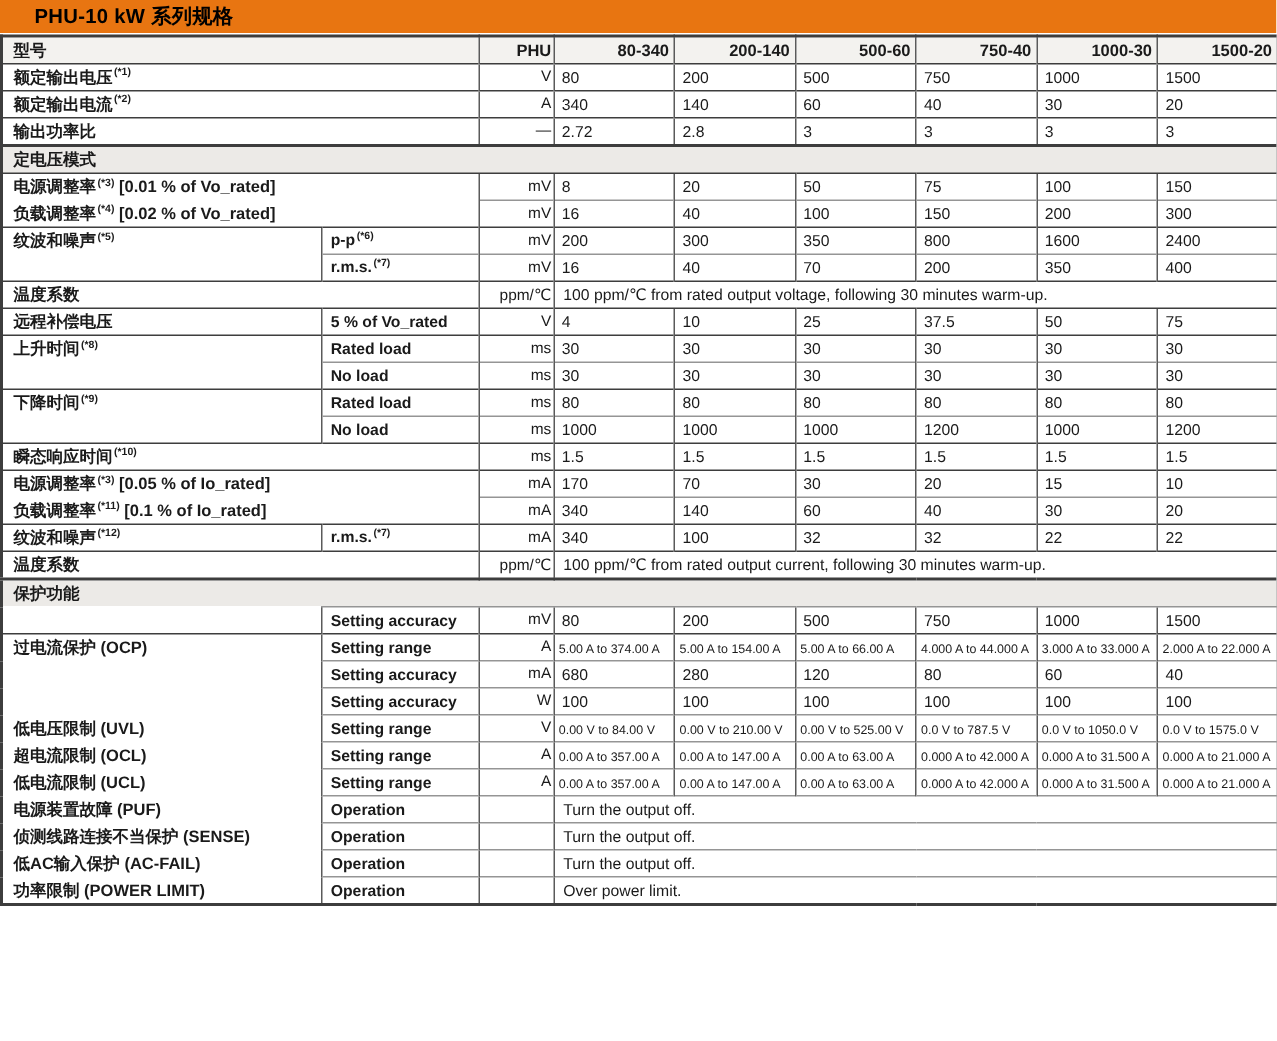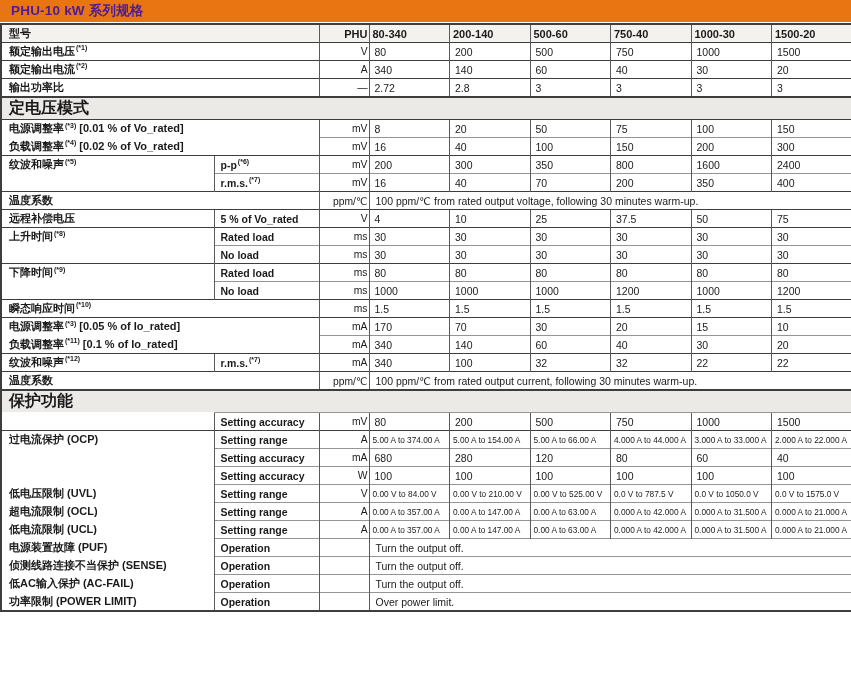--- a/index.html
+++ b/index.html
@@ -10,43 +10,43 @@
     --hdrbg:#f3f2ef;
     --secbg:#eceae7;
   }
   html,body{margin:0;padding:0;}
   body{
     width:851px;height:694px;background:#fff;
     font-family:"Liberation Sans","DejaVu Sans",sans-serif;
     color:#1a1a1a;overflow:hidden;
   }
   .titlebar{
-    height:22px;background:var(--accent);color:#4c1d95;
+    height:22px;background:var(--accent);color:#000000;
     font-weight:bold;font-size:13.5px;line-height:22px;
-    padding-left:11px;box-sizing:border-box;letter-spacing:.2px;
+    padding-left:23px;box-sizing:border-box;letter-spacing:.2px;
   }
   table.spec{
     width:851px;border-collapse:collapse;table-layout:fixed;
     border:2px solid var(--strong);margin-top:1px;
   }
   td{
     height:17px;padding:0 3px;font-size:10.5px;vertical-align:middle;
     overflow:hidden;white-space:nowrap;background:#fff;
   }
   td.lbl{font-weight:bold;font-size:11px;padding-left:7px;}
   td.sub{font-weight:bold;font-size:10.5px;border-left:1px solid var(--vline);padding-left:6px;}
   td.unit{text-align:right;border-left:1px solid var(--vline);padding:0 1px;font-size:10.3px;}
   td.val{border-left:1px solid var(--vline);padding-left:5px;}
   td.val.sm{font-size:8.3px;padding-left:3px;}
   td.spanv{border-left:1px solid var(--vline);padding-left:6px;}
   tr.hdr td{background:var(--hdrbg);font-weight:bold;}
-  tr.hdr td.mdl{text-align:left;font-size:11px;border-left:1px solid var(--vline);}
+  tr.hdr td.mdl{text-align:right;font-size:11px;border-left:1px solid var(--vline);}
   tr.hdr td.unit{font-size:11px;}
   tr.sec td{
-    background:var(--secbg);font-weight:bold;font-size:16px;
+    background:var(--secbg);font-weight:bold;font-size:11px;
     padding-left:7px;border-top:2px solid var(--strong);font-family:Liberation Mono, monospace;
   }
   tr.sep-full > td{border-top:1.5px solid var(--strong);}
   tr.sep-part > td{border-top:1px solid var(--hline);}
   tr.sep-part > td:first-child{border-top:none;}
   sup.fn{font-size:7px;font-weight:bold;vertical-align:super;margin-left:1px;}
 </style>
 </head>
 <body>
 

